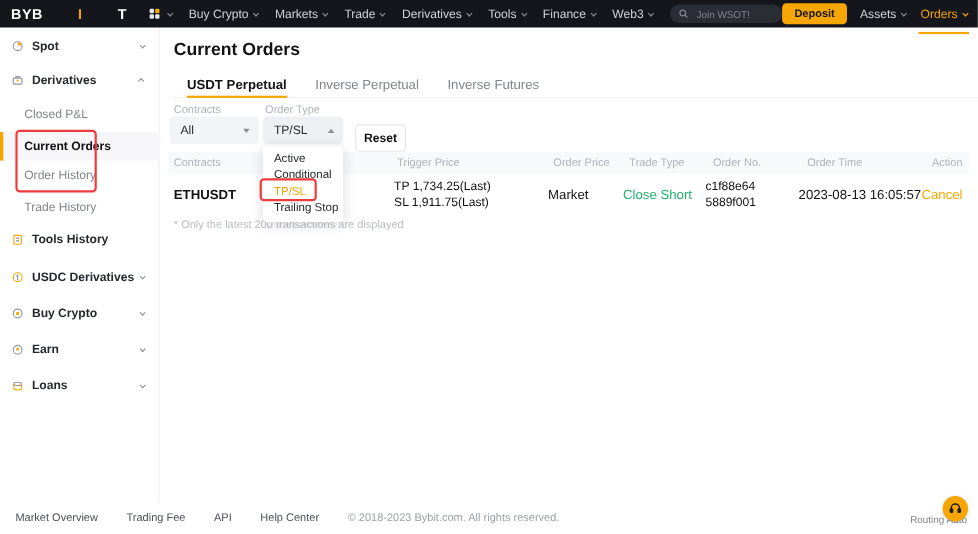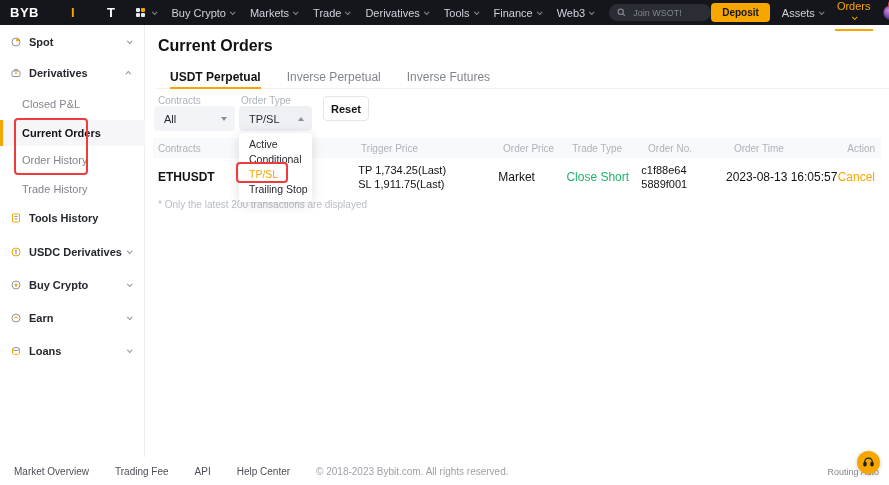--- a/index.html
+++ b/index.html
@@ -20,21 +20,21 @@
   .grid-ic i { background:#e7e9ee; border-radius:1px; display:block; }
   .grid-ic i.or { background:#f7a600; }
   .nav-item { display:flex; align-items:center; gap:4px; padding:0 8px; height:25px; cursor:pointer; white-space:nowrap; }
   .chev { width:4px; height:4px; border-right:1.2px solid #8a8f98; border-bottom:1.2px solid #8a8f98; display:inline-block; transform:rotate(45deg) translateY(-1px); }
   .chev.up { transform:rotate(-135deg) translateY(-1px); }
   .searchpill { display:flex; align-items:center; gap:7px; background:#2b2d35; border-radius:9px; height:17px; width:102px; padding:0 8px; margin-left:8px; }
   .searchpill input { background:transparent; border:none; outline:none; color:#b9bdc5; font-size:9px; width:70px; font-family:"Liberation Sans",sans-serif; }
   .searchpill input::placeholder { color:#82868f; }
   .tb-right { margin-left:auto; display:flex; align-items:center; gap:10px; }
   .deposit-btn { background:#f7a600; color:#15161c; font-weight:700; font-size:10px; border:none; border-radius:4px; padding:4px 11px; cursor:pointer; font-family:"Liberation Sans",sans-serif; }
-  .orders-item { color:#f7a600; position:relative;flex-direction:column; }
+  .orders-item { color:#f7a600; position:relative; }
   .orders-item .chev { border-color:#f7a600; }
   .orders-underline { position:absolute; left:0; bottom:-6px; width:100%; height:2px; background:#f7a600; }
   .avatar-wrap { position:relative; width:15px; height:15px; }
   .avatar { width:15px; height:15px; border-radius:50%; background:radial-gradient(circle at 35% 35%, #d08be0, #7a41b5 55%, #33284f); border:1px solid #444; }
   .wsot-badge { position:absolute; top:-4px; right:-9px; background:#e23d3d; color:#fff; font-size:5px; font-weight:700; padding:1px 2px; border-radius:3px; line-height:1; }
   .bell-wrap { position:relative; }
   .count-badge { position:absolute; top:-5px; right:-7px; background:#e23d3d; color:#fff; font-size:6.5px; font-weight:700; border-radius:6px; padding:1px 2.5px; line-height:1; }
   .tb-ic { display:block; }
   
   .sidebar { position:absolute; left:0; top:25px; width:145px; height:432px; background:#fff; border-right:1px solid #ededf0; z-index:10; }
@@ -50,21 +50,21 @@
   .main { position:absolute; left:145px; top:25px; width:744px; height:432px; background:#fff; }
   .page-title { position:absolute; left:13px; top:12px; font-size:16px; font-weight:700; color:#121214; }
   .tabs { position:absolute; left:12px; top:40px; width:744px; height:24px; border-bottom:1px solid #eef0f3; display:flex; gap:26px; padding-left:13px; }
   .tab { font-size:12px; color:#81858c; display:flex; align-items:center; position:relative; cursor:pointer; white-space:nowrap; }
   .tab.active { color:#121214; font-weight:700; }
   .tab.active:after { content:""; position:absolute; left:0; bottom:-1px; height:2px; width:100%; background:#f7a600; }
   .filter-label { position:absolute; top:70px; font-size:10px; color:#aeb3ba; }
   .sel { position:absolute; top:81px; height:25px; background:#f3f4f7; border-radius:4px; display:flex; align-items:center; justify-content:space-between; padding:0 8px 0 10px; font-size:11px; color:#25282e; cursor:pointer; }
   .caret-dn { width:0; height:0; border-left:3.5px solid transparent; border-right:3.5px solid transparent; border-top:4px solid #8a8f98; }
   .caret-up { width:0; height:0; border-left:3.5px solid transparent; border-right:3.5px solid transparent; border-bottom:4px solid #8a8f98; }
-  .reset-btn { position:absolute; left:178px; top:71px; width:46px; height:25px; background:#fff; border:1px solid #e3e5e8; border-radius:4px; font-size:11px; font-weight:700; color:#121214; cursor:pointer; font-family:"Liberation Sans",sans-serif; }
+  .reset-btn { position:absolute; left:178px; top:88px; width:46px; height:25px; background:#fff; border:1px solid #e3e5e8; border-radius:4px; font-size:11px; font-weight:700; color:#121214; cursor:pointer; font-family:"Liberation Sans",sans-serif; }
   
   .dd-panel { position:absolute; left:94px; top:108px; width:73px; background:#fff; border-radius:4px; box-shadow:0 2px 12px rgba(20,21,26,.14); padding:4px 0 5px; z-index:40; }
   .dd-item { height:15px; line-height:15px; padding-left:10px; font-size:10.5px; color:#25282e; cursor:pointer; white-space:nowrap; }
   .dd-item.selected { color:#f7a600; }
   
   .thead { position:absolute; left:8px; top:113px; width:728px; height:20px; background:#f8f9fb; display:flex; align-items:center; font-size:10px; color:#aeb3ba; }
   .trow  { position:absolute; left:8px; top:133px; width:728px; height:38px; display:flex; align-items:center; font-size:12px; color:#121214; }
   .c1{width:206px;padding-left:5px;} .c2{width:144px;padding-left:5px;} .c3{width:70px;padding-left:5px;}
   .c4{width:77px;padding-left:5px;} .c5{width:87px;padding-left:5px;} .c6{width:120px;padding-left:5px;}
   .c7{flex:1;text-align:left;padding-right:6px;}

